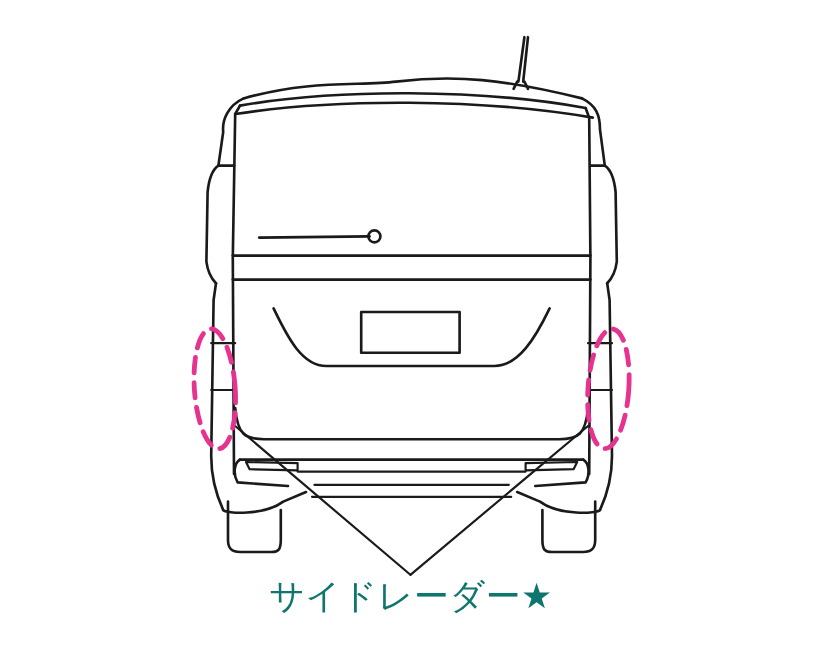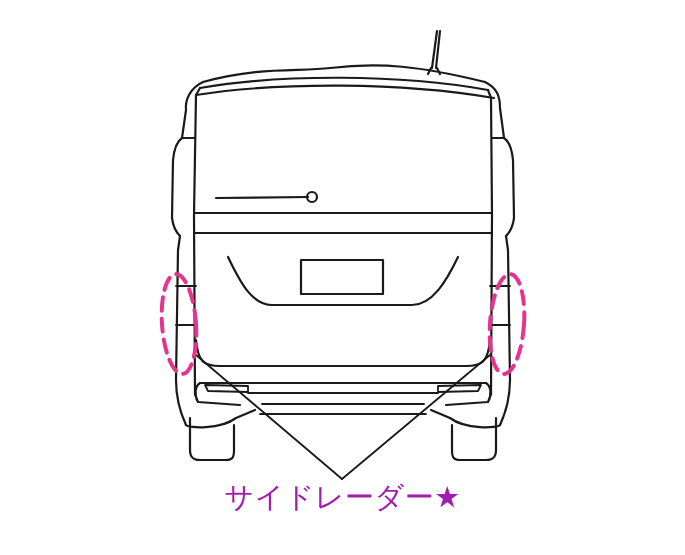--- a/index.html
+++ b/index.html
@@ -3,21 +3,21 @@
   <meta charset="utf-8">
   <style>
     html, body { margin: 0; padding: 0; background: #ffffff; }
     body { width: 685px; height: 555px; position: relative; overflow: hidden; }
     #diagram { position: absolute; left: 0; top: 0; width: 685px; height: 555px; }
     .ln { fill: none; stroke: #1a1a1a; stroke-width: 2.2; stroke-linecap: round; stroke-linejoin: round; }
     .lnt { fill: none; stroke: #1a1a1a; stroke-width: 1.8; stroke-linecap: round; stroke-linejoin: round; }
     .callout-ring { fill: none; stroke-width: 4; stroke-dasharray: 13 8; stroke-linecap: round; }
     .caption {
       position: absolute; left: 0; width: 685px; top: 478px; text-align: center;
-      font-family: "DejaVu Sans", sans-serif; font-size: 29px; color: #a21caf; letter-spacing: 0.5px;
+      font-family: "DejaVu Sans", sans-serif; font-size: 29px; color: #0f766e; letter-spacing: 0.5px;
     }
   </style>
 </head>
 <body>
 
 <svg id="diagram" viewBox="0 0 685 555" xmlns="http://www.w3.org/2000/svg">
   <g>
 
     <path class="ln" d="M437 31 L432 68 M440 31 L436 68 M431 68 L428 74 M437 68 L440 74"></path>
 

